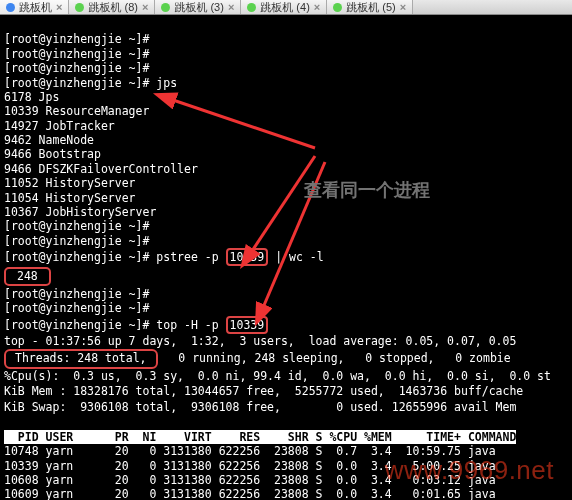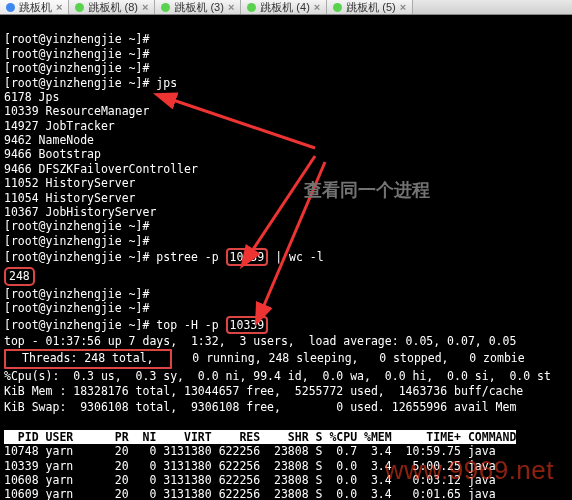--- a/index.html
+++ b/index.html
@@ -50,28 +50,28 @@
   }
   .box-pid2 {
     border: 2px solid #d44;
     border-radius: 4px;
     padding: 0 2px;
     display: inline-block;
   }
   .box-248 {
     border: 2px solid #d44;
     border-radius: 5px;
-    padding: 0 3px;
+    padding: 0 11px;
     display: inline-block;
     margin: 1px 0;
   }
   .box-threads {
     border: 2px solid #d44;
-    border-radius: 1px;
-    padding: 0 16px;
+    border-radius: 6px;
+    padding: 0 9px;
     display: inline-block;
   }
   .callout {
     position: absolute;
     top: 134px;
     left: 304px;
     color: #737373;
     font-family: "PingFang SC","Heiti SC","Microsoft YaHei",sans-serif;
     font-size: 18px;
     font-weight: 700;

